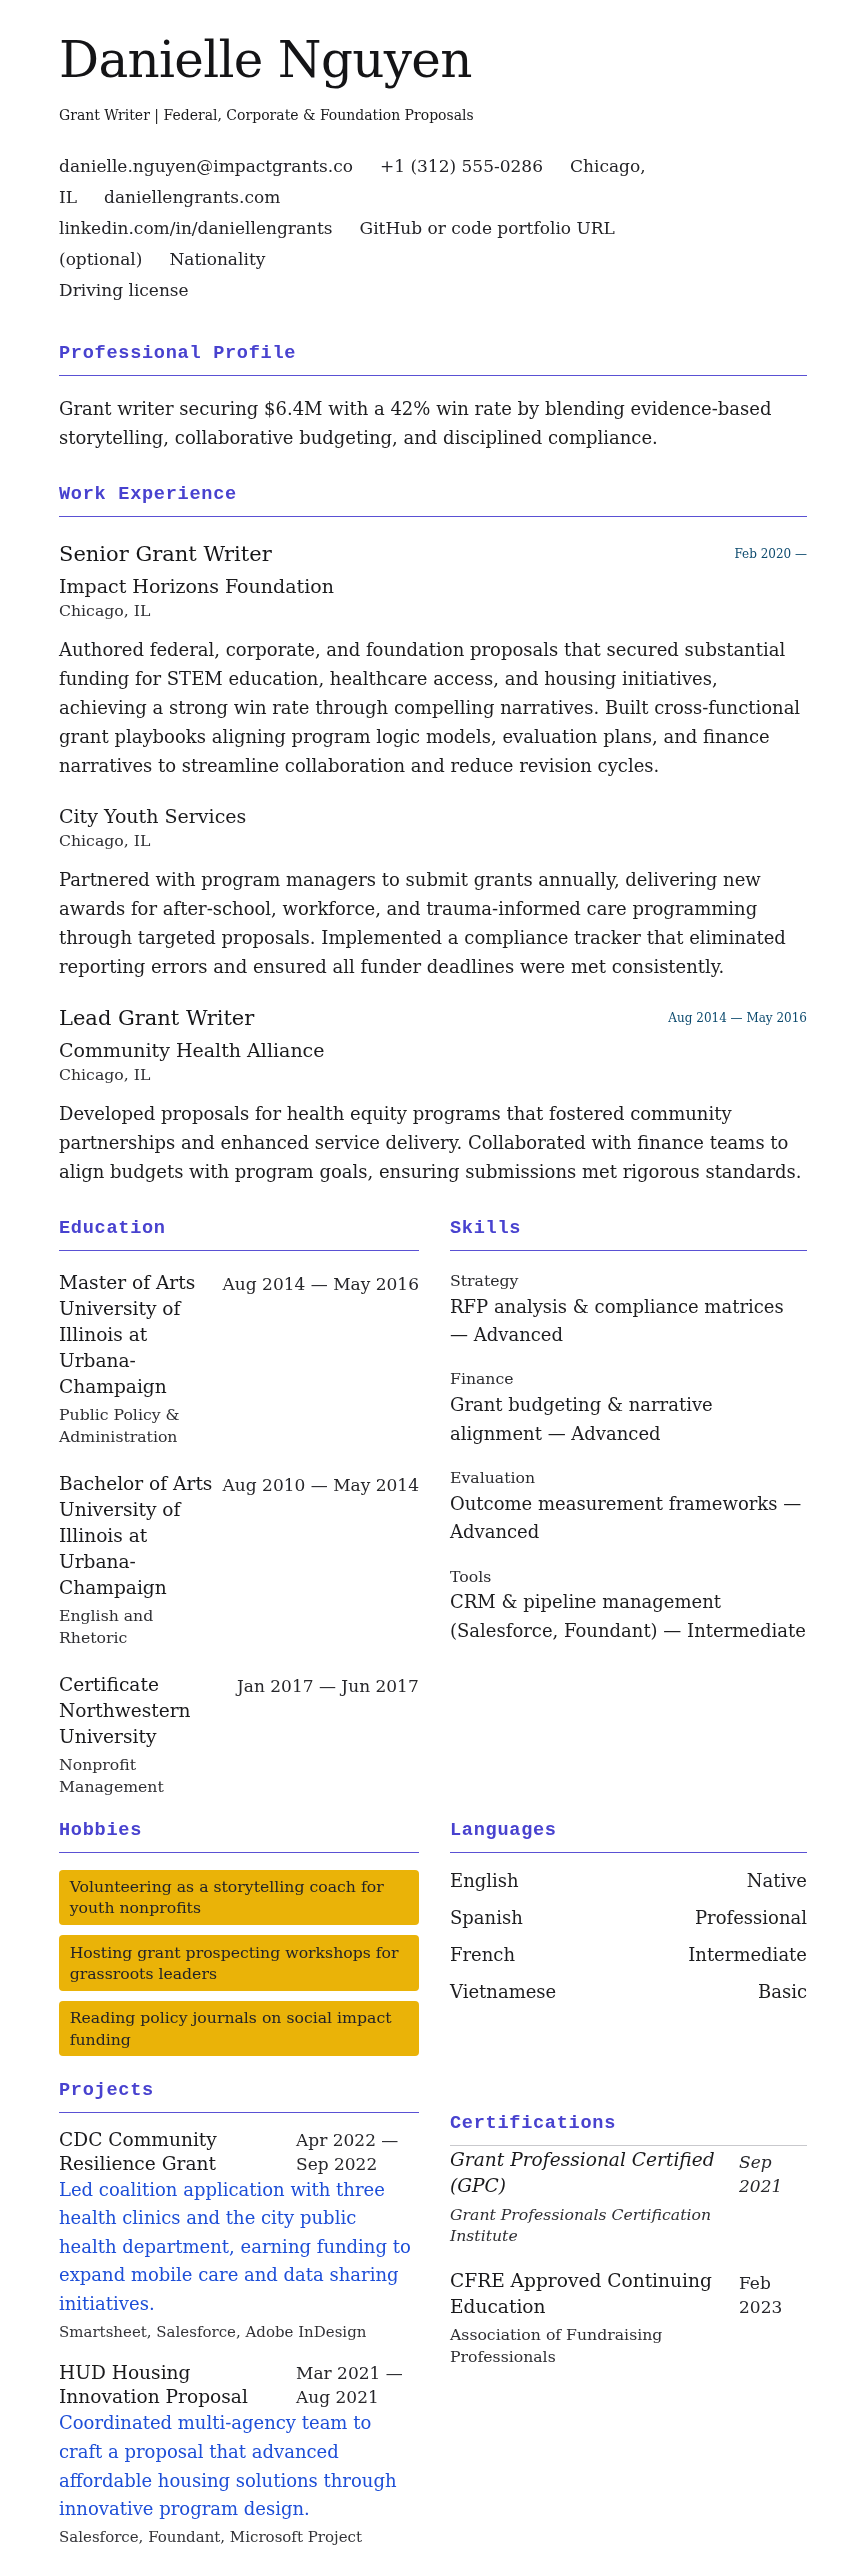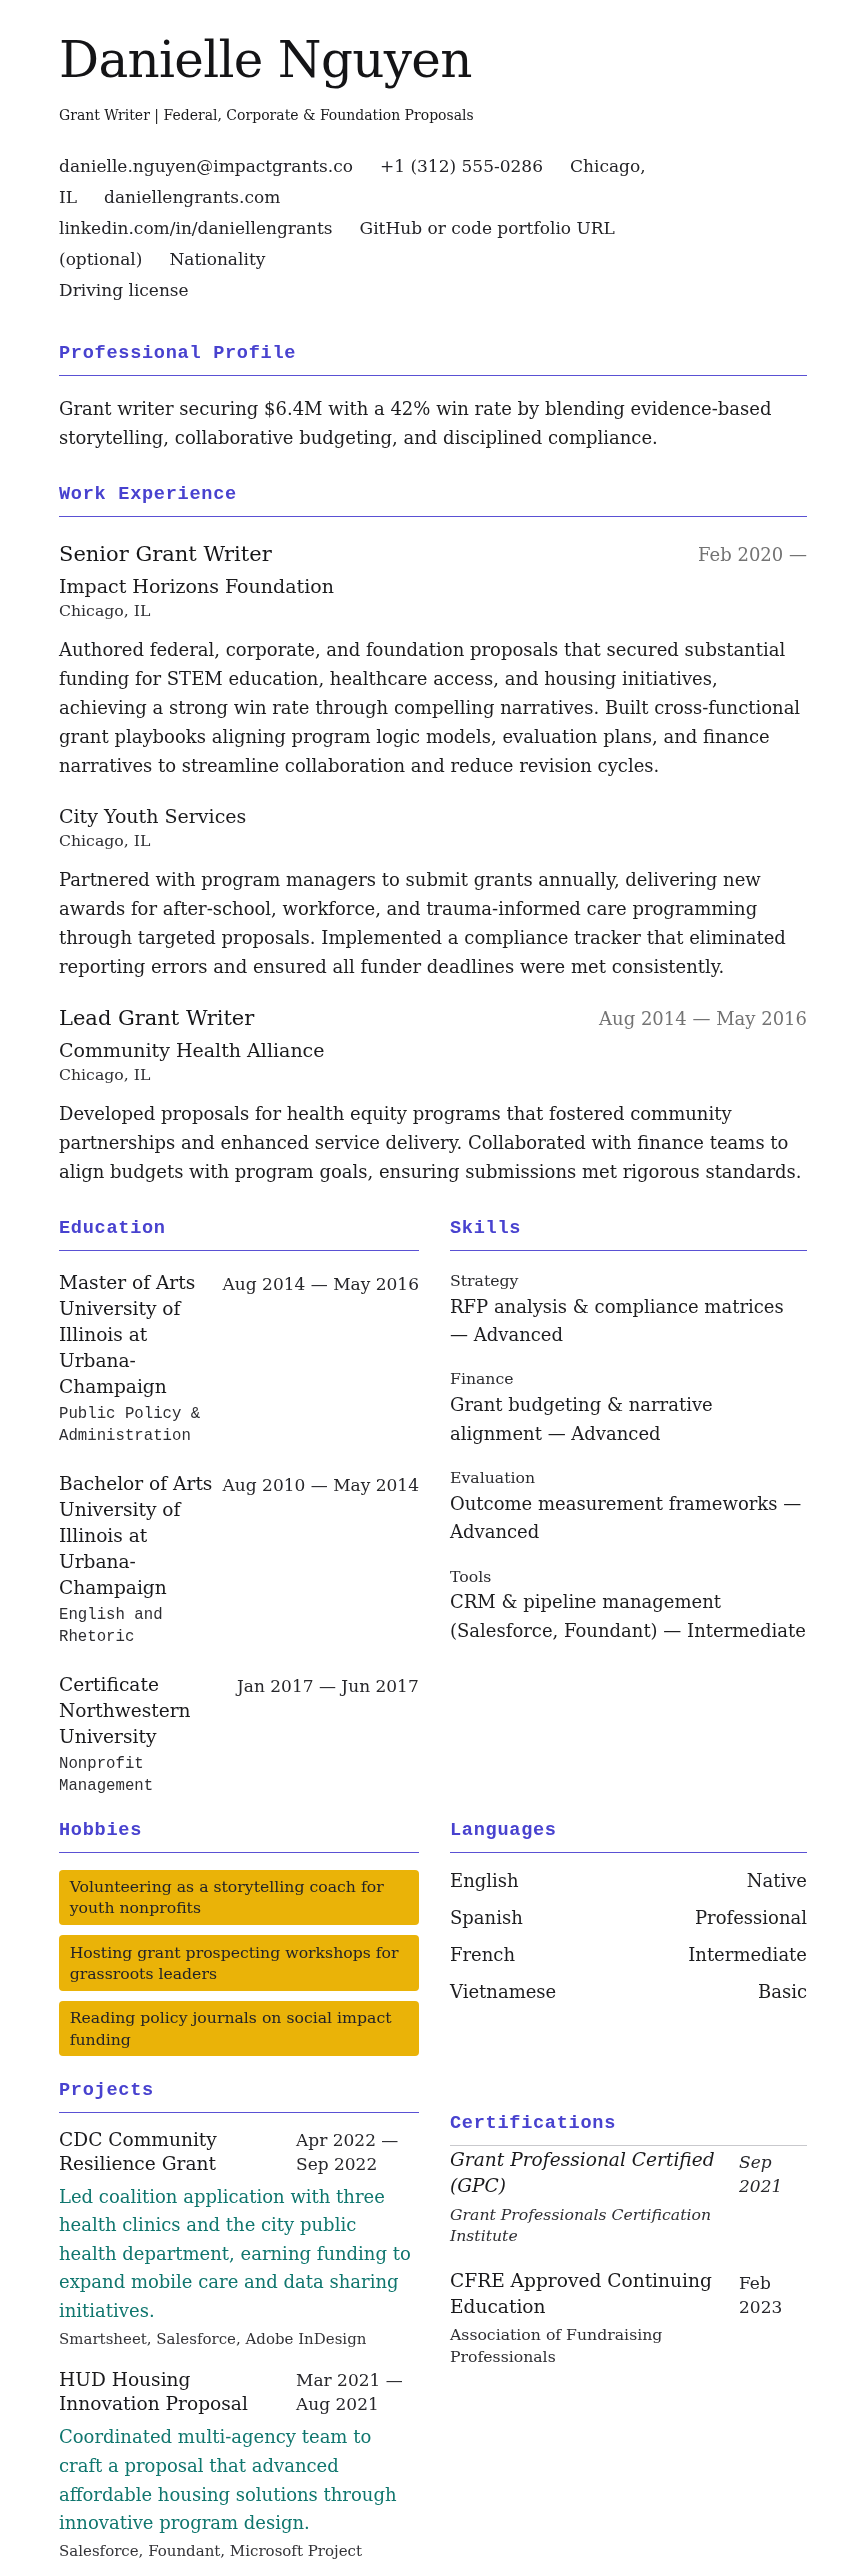--- a/index.html
+++ b/index.html
@@ -28,37 +28,37 @@
   }
   .sec-head.muted-rule { border-bottom-color:#c9c9cd; }
   
   .sec-profile { margin-top:36px; }
   .body-text { font-size:18px; line-height:29px; color:#1d1d1f; }
   .profile-text { margin-top:18.6px; }
   .sec-work { margin-top:31px; }
   .job { margin-top:24px; }
   .job-head { display:flex; align-items:flex-start; }
   .job-title { font-size:21px; line-height:27px; font-weight:400; color:#161618; }
-  .job-dates { margin-left:auto; font-size:18px; line-height:27px; color:#737373; white-space:nowrap; }
+  .job-dates { margin-left:auto; font-size:12px; line-height:27px; color:#0c4a6e; white-space:nowrap; }
   .job-company { margin-top:5.7px; font-size:19px; line-height:24px; color:#1b1b1d; }
   .job-location { margin-top:4.3px; font-size:15.7px; line-height:18.6px; color:#2e2e32; }
   .job-desc { margin-top:14.3px; }
   
   .cols { display:flex; }
   .col-l { width:360px; flex:0 0 360px; margin-right:31px; }
   .col-r { width:357px; flex:0 0 357px; }
   .row1 { margin-top:31px; }
   .row2 { margin-top:21.4px; }
   .row3 { margin-top:13px; }
   
   .edu { display:flex; margin-top:24px; }
   .edu:first-of-type { margin-top:18.6px; }
   .edu-main { flex:1 1 auto; min-width:0; }
   .edu-degree, .edu-school { font-size:18.6px; line-height:26px; color:#19191b; }
-  .edu-field { margin-top:4.3px; font-size:15.7px; line-height:21.4px; color:#2e2e32;font-family:Liberation Mono, monospace; }
+  .edu-field { margin-top:4.3px; font-size:15.7px; line-height:21.4px; color:#2e2e32; }
   .edu-dates { flex:0 0 182px; margin-left:8.6px; font-size:17px; line-height:26px; color:#26262a; padding-top:1.4px; white-space:nowrap; text-align:left; }
   
   .skill { margin-top:18.6px; }
   .skill-cat { font-size:15.7px; line-height:21.4px; color:#2b2b2f; }
   .skill-detail { margin-top:1.4px; font-size:18px; line-height:28.6px; color:#1d1d1f; }
   
   .chips { margin-top:17px; }
   .chip-row { }
   .chip {
     display:inline-block; background:#eab308; border-radius:4px;
@@ -69,21 +69,21 @@
   
   .langs { margin-top:14.3px; }
   .lang-row { display:flex; justify-content:space-between; font-size:18px; line-height:21.4px; color:#1d1d1f; margin-top:15.7px;align-items:flex-end; }
   .lang-row:first-of-type { margin-top:17px; }
   
   .project { margin-top:20px; }
   .project:first-of-type { margin-top:14.3px; }
   .proj-head { display:flex; align-items:flex-start; }
   .proj-title { flex:1 1 auto; min-width:0; font-size:18.6px; line-height:24px; font-weight:400; color:#19191b; width:220px; max-width:220px; }
   .proj-dates { flex:0 0 123px; margin-left:17px; font-size:17px; line-height:24px; color:#26262a; }
-  .proj-desc { margin-top:7px; font-size:18px; line-height:28.6px; color:#0f766e; }
+  .proj-desc { margin-top:0; font-size:18px; line-height:28.6px; color:#1d4ed8; }
   .proj-tools { margin-top:4.3px; font-size:15px; line-height:18.6px; color:#333337; }
   
   .cert-offset { margin-top:33px; }
   .cert { display:flex; margin-top:21.4px; }
   .cert:first-of-type { margin-top:1px;font-style:italic; }
   .cert-main { flex:1 1 auto; min-width:0; }
   .cert-title { font-size:18.6px; line-height:26px; color:#19191b; }
   .cert-issuer { margin-top:4.3px; font-size:15.7px; line-height:21.4px; color:#2e2e32; }
   .cert-date { flex:0 0 68px; margin-left:14.3px; font-size:17px; line-height:24px; color:#26262a; padding-top:2.9px; }
 </style>

